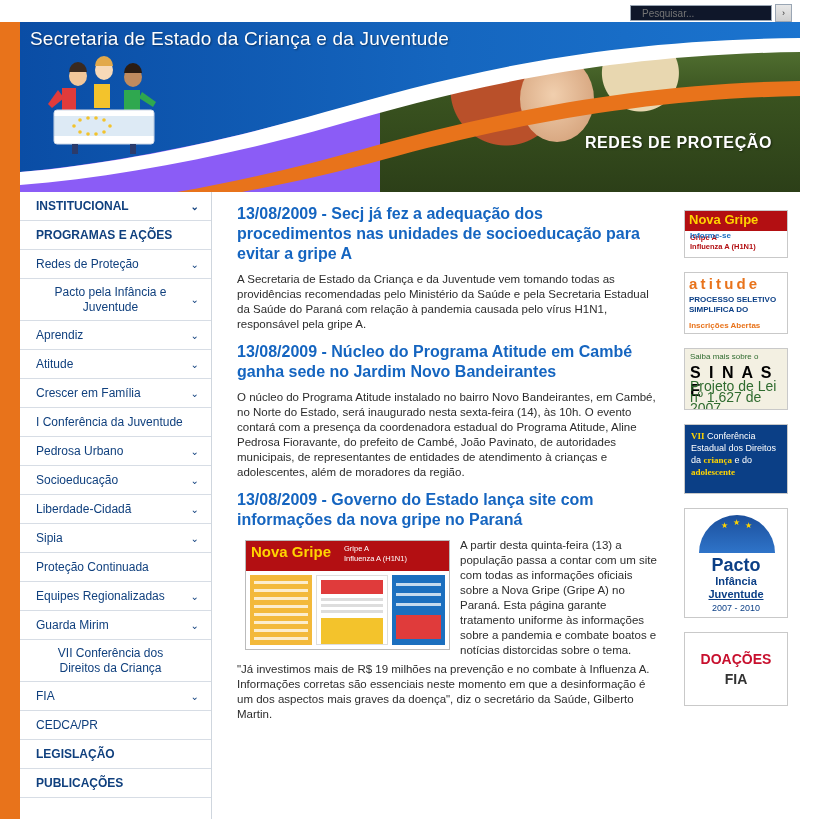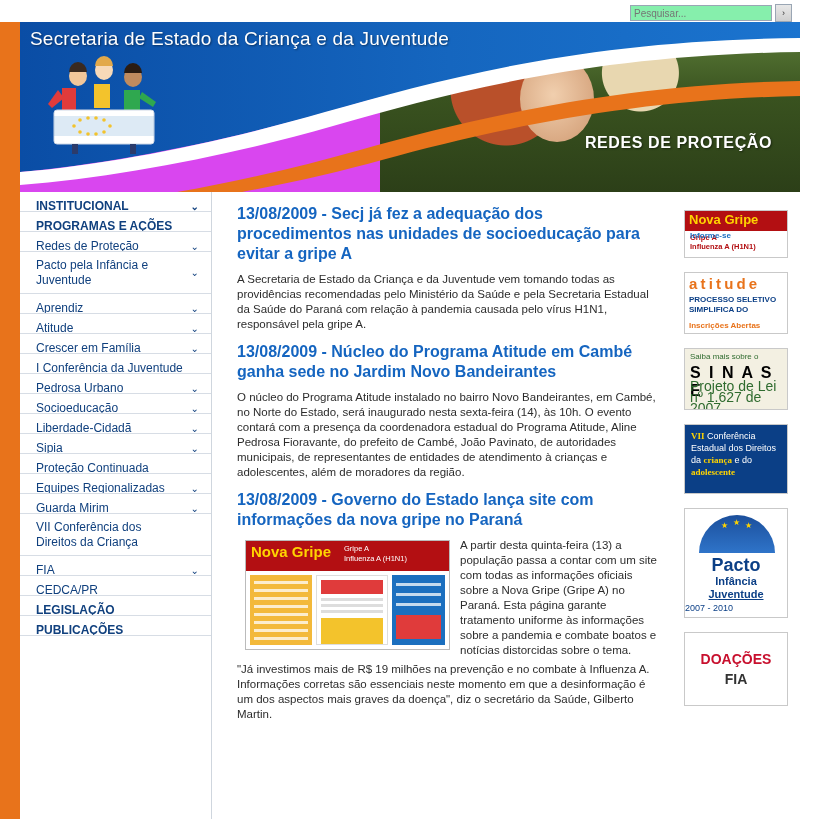--- a/index.html
+++ b/index.html
@@ -25,42 +25,42 @@
   .search-wrap {
     position: absolute; top: 4px; left: 630px;
     display: flex; align-items: center;
   }
   .search-input {
     width: 142px; height: 16px;
     border: 1px solid #9aa6b4;
     font-size: 10px;
     font-family: "Liberation Sans", sans-serif;
     color: #777;
-    padding: 0 3px;
-    background: #86efac;
+    padding: 0 11px;
+    background: #0f172a;
   }
   .search-btn {
     width: 17px; height: 18px;
     margin-left: 3px;
     background: linear-gradient(#e8e8e8,#cfcfcf);
     border: 1px solid #9aa6b4;
     font-size: 9px;
     line-height: 16px;
     text-align: center;
     color: #333;
     cursor: pointer;
     padding: 0;
   }
 
   
   .header {
     position: absolute; top: 22px; left: 20px;
     width: 780px; height: 170px;
     overflow: hidden;
-    background: #d946ef;
+    background: #8b5cf6;
   }
   .header-photo {
     position: absolute; top: 0; right: 0; width: 420px; height: 170px;
     background:
       radial-gradient(circle at 30% 40%, #b9502a 0 55px, rgba(0,0,0,0) 56px),
       radial-gradient(circle at 62% 30%, #e8d7b0 0 38px, rgba(0,0,0,0) 39px),
       linear-gradient(180deg, #5e7f3a 0%, #39521f 45%, #2c3f18 100%);
   }
   .header-photo .face {
     position: absolute; left: 140px; top: 34px; width: 74px; height: 86px;
@@ -109,36 +109,37 @@
 
   
   .sidebar {
     position: absolute; left: 20px; top: 192px;
     width: 192px; height: 627px;
     background: #ffffff;
     border-right: 1px solid #cfd6de;
   }
   .side-item {
     position: relative;
-    height: 20px;
+    height: 29px;
     line-height: 29px;
     padding-left: 16px;
     padding-right: 26px;
     font-size: 12px;
     color: #10407e;
     border-bottom: 1px solid #d7dde5;
     cursor: pointer;
     white-space: nowrap;
     overflow: hidden;
   }
   .side-item.two-line {
     height: 42px;
     line-height: 15px;
     padding-top: 6px;
     white-space: normal;
+    text-align: center;
   }
   .side-item.bold { font-weight: bold; }
   .side-item .chev {
     position: absolute; right: 12px; top: 0;
     line-height: 29px;
     font-size: 10px;
     color: #10407e;
   }
   .side-item.two-line .chev { line-height: 42px; }
 
@@ -249,21 +250,21 @@
   .b5 { height: 110px; background:#ffffff; }
   .b5 .dome {
     position:absolute; left:14px; top:6px; width:76px; height:38px;
     border-radius: 38px 38px 0 0;
     background: linear-gradient(#1b4f9c,#2f74c9);
   }
   .b5 .star { position:absolute; color:#ffd400; font-size:8px; }
   .b5 .p1 { position:absolute; left:0; right:0; top:46px; text-align:center; color:#0b3f86; font-size:18px; font-weight:bold; }
   .b5 .p2 { position:absolute; left:0; right:0; top:66px; text-align:center; color:#0b3f86; font-size:11px; font-weight:bold; }
   .b5 .p3 { position:absolute; left:0; right:0; top:79px; text-align:center; color:#0b3f86; font-size:11px; font-weight:bold;text-decoration:underline; }
-  .b5 .p4 { position:absolute; left:0; right:0; bottom:4px; color:#0b3f86; font-size:9px; }
+  .b5 .p4 { position:absolute; left:0; right:0; bottom:4px; text-align:center; color:#0b3f86; font-size:9px; }
 
   
   .b6 { height: 74px; background:#ffffff; }
   .b6 .d1 { position:absolute; left:0; right:0; top:18px; text-align:center; color:#c8102e; font-size:14px; font-weight:bold; }
   .b6 .d2 { position:absolute; left:0; right:0; top:38px; text-align:center; color:#333; font-size:14px; font-weight:bold; }
 </style>
 </head>
 <body>
 
 <div id="page">

